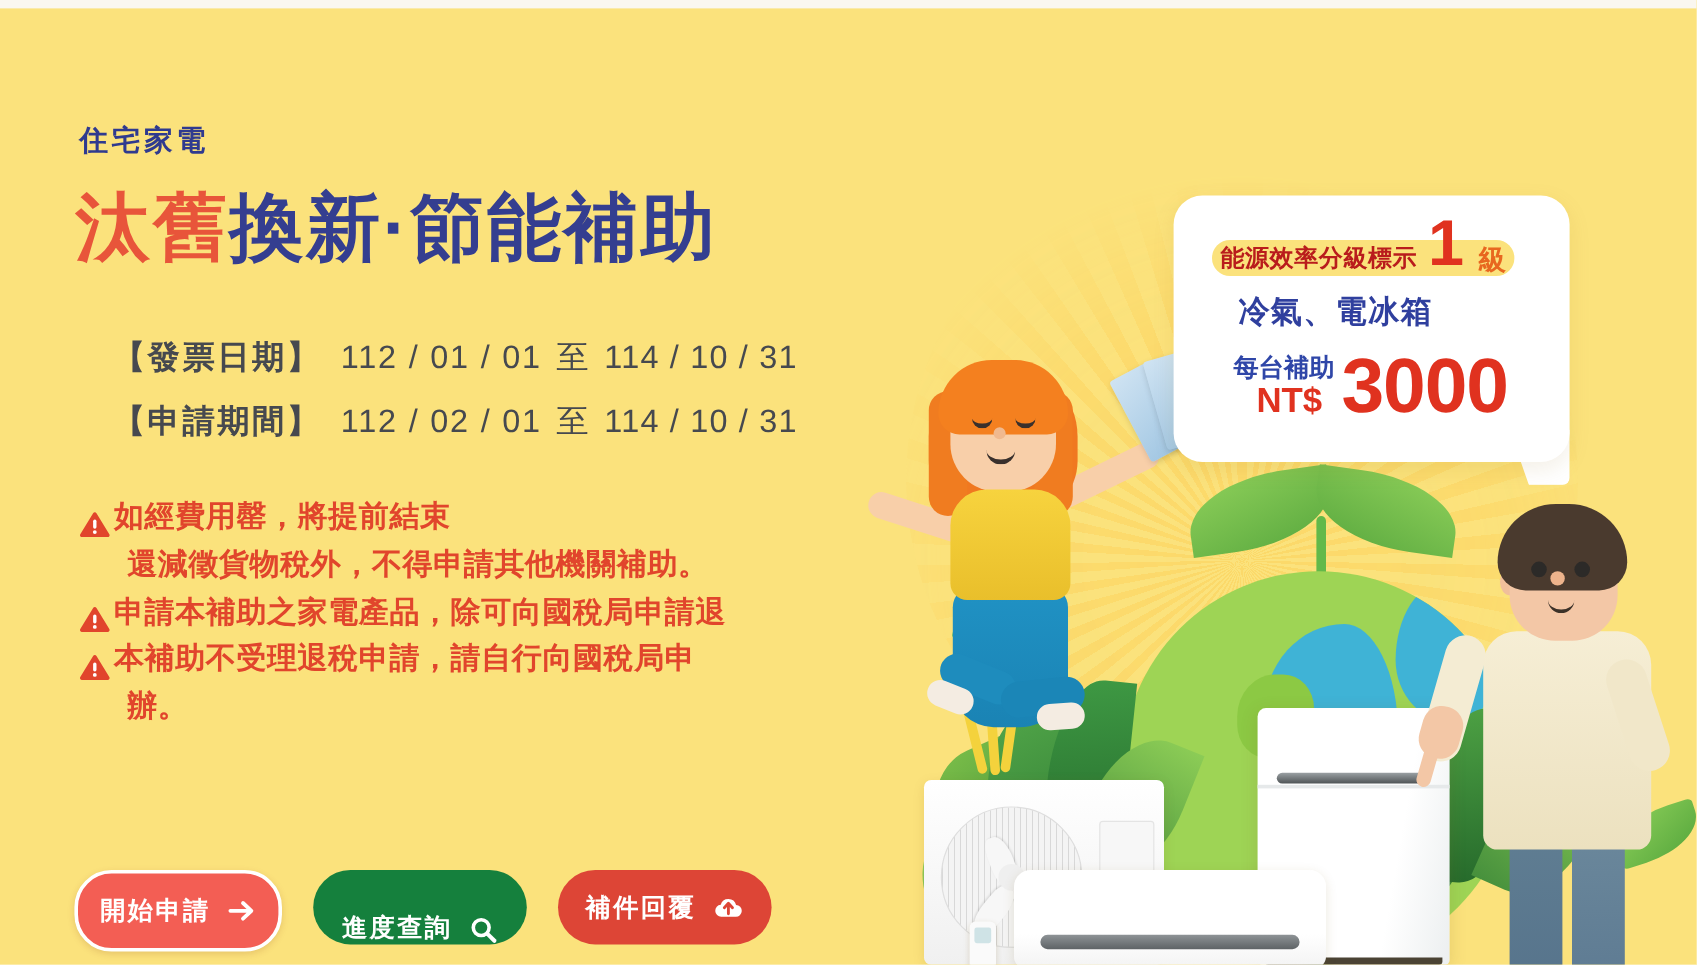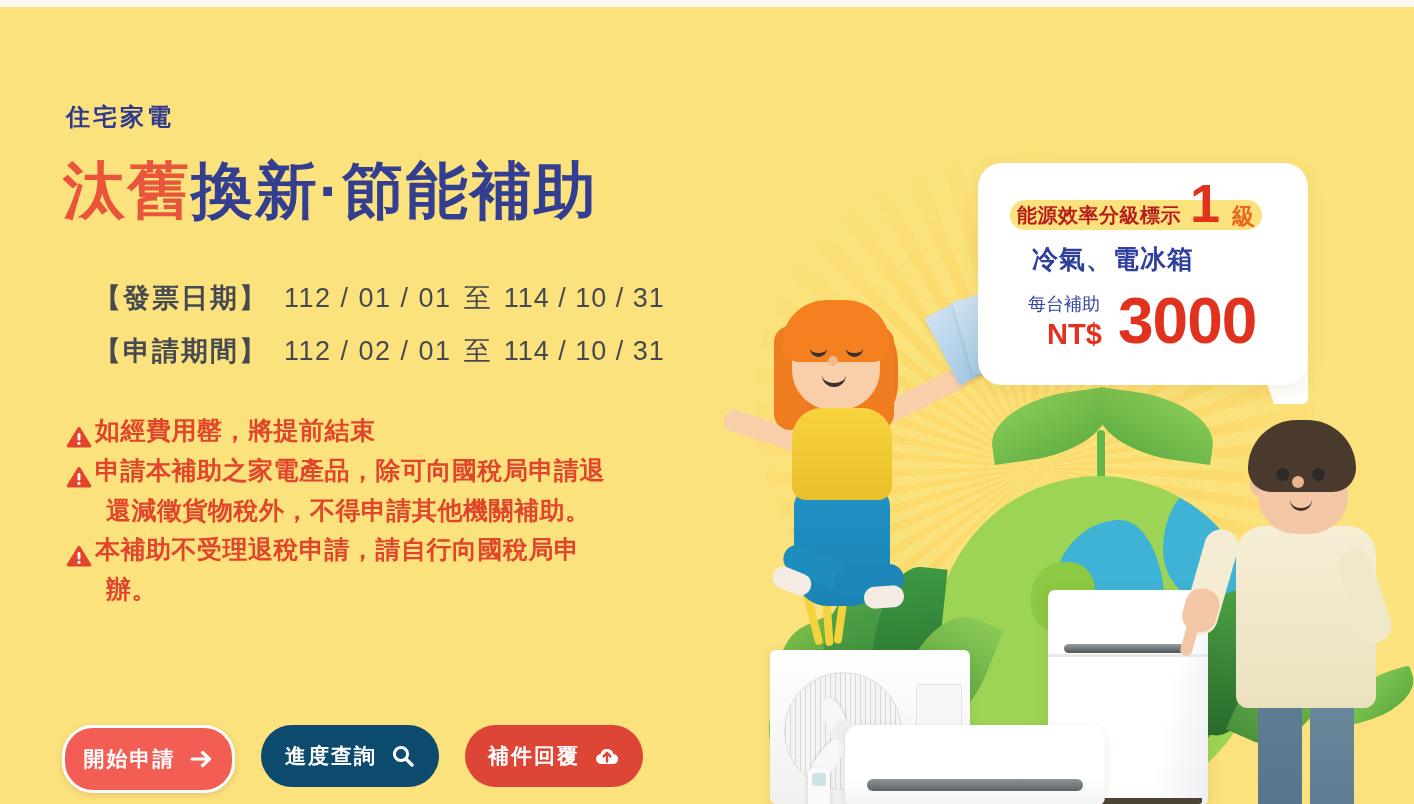--- a/index.html
+++ b/index.html
@@ -188,21 +188,21 @@
     position:absolute;left:1232px;top:205px;z-index:34;
     font-size:23px;font-weight:700;color:#e8671f;line-height:1;
   }
   .bubble-products{
     position:absolute;left:1032px;top:242px;z-index:32;
     font-size:26px;font-weight:700;color:#2f3f9e;letter-spacing:1px;
     white-space:nowrap;
   }
   .per-unit{
     position:absolute;left:1028px;top:292px;z-index:32;
-    font-size:18px;font-weight:400;color:#2f46a8;white-space:nowrap;text-align:center;
+    font-size:21px;font-weight:700;color:#2f46a8;white-space:nowrap;text-align:center;
   }
   .nt{
     position:absolute;left:1047px;top:318px;z-index:32;
     font-size:29px;font-weight:700;color:#e0321f;
   }
   .amount{
     position:absolute;left:1118px;top:289px;z-index:32;
     font-size:64px;font-weight:700;color:#e0321f;line-height:1;letter-spacing:-1px;
   }
 
@@ -244,21 +244,21 @@
   .btnrow{position:absolute;left:62px;top:725px;z-index:40;display:flex;gap:26px;}
   .btn{
     display:flex;align-items:center;justify-content:center;gap:14px;
     height:62px;border-radius:31px;color:#fff;font-size:21px;font-weight:700;
     letter-spacing:2px;cursor:pointer;user-select:none;
   }
   .btn-primary{
     width:167px;background:#f35e54;border:3px solid #ffffff;
     box-shadow:0 2px 6px rgba(140,60,30,.18);
   }
-  .btn-second{width:178px;background:#0c4a6e;}
+  .btn-second{width:178px;background:#15803d;align-items:flex-end;}
   .btn-third{width:178px;background:#dd4536;text-align:right;}
   .btn .glyph{display:inline-flex;align-items:center;justify-content:center;}
   .btn svg{display:block;}
 </style>
 </head>
 <body>
 
 <div class="stage">
 
   <div class="top-strip"></div>
@@ -405,35 +405,35 @@
       <span class="tri">
         <svg width="26" height="23" viewBox="0 0 26 23">
           <path d="M11.6 1.7 L0.9 19.2 a1.6 1.6 0 0 0 1.4 2.4 h21.4 a1.6 1.6 0 0 0 1.4 -2.4 L14.4 1.7 a1.65 1.65 0 0 0 -2.8 0 z" fill="#e1452c"></path>
           <rect x="11.6" y="7" width="2.8" height="7.6" rx="1.4" fill="#ffffff"></rect>
           <circle cx="13" cy="17.4" r="1.6" fill="#ffffff"></circle>
         </svg>
       </span>
       <span class="warn-txt">如經費用罄，將提前結束</span>
     </div>
 
+    <div class="warn-line cont">
+      <span class="warn-txt">還減徵貨物稅外，不得申請其他機關補助。</span>
+    </div>
+
     <div class="warn-line">
       <span class="tri">
         <svg width="26" height="23" viewBox="0 0 26 23">
           <path d="M11.6 1.7 L0.9 19.2 a1.6 1.6 0 0 0 1.4 2.4 h21.4 a1.6 1.6 0 0 0 1.4 -2.4 L14.4 1.7 a1.65 1.65 0 0 0 -2.8 0 z" fill="#e1452c"></path>
           <rect x="11.6" y="7" width="2.8" height="7.6" rx="1.4" fill="#ffffff"></rect>
           <circle cx="13" cy="17.4" r="1.6" fill="#ffffff"></circle>
         </svg>
       </span>
       <span class="warn-txt">申請本補助之家電產品，除可向國稅局申請退</span>
     </div>
 
-    <div class="warn-line cont">
-      <span class="warn-txt">還減徵貨物稅外，不得申請其他機關補助。</span>
-    </div>
-
     <div class="warn-line">
       <span class="tri">
         <svg width="26" height="23" viewBox="0 0 26 23">
           <path d="M11.6 1.7 L0.9 19.2 a1.6 1.6 0 0 0 1.4 2.4 h21.4 a1.6 1.6 0 0 0 1.4 -2.4 L14.4 1.7 a1.65 1.65 0 0 0 -2.8 0 z" fill="#e1452c"></path>
           <rect x="11.6" y="7" width="2.8" height="7.6" rx="1.4" fill="#ffffff"></rect>
           <circle cx="13" cy="17.4" r="1.6" fill="#ffffff"></circle>
         </svg>
       </span>
       <span class="warn-txt">本補助不受理退稅申請，請自行向國稅局申</span>
     </div>

